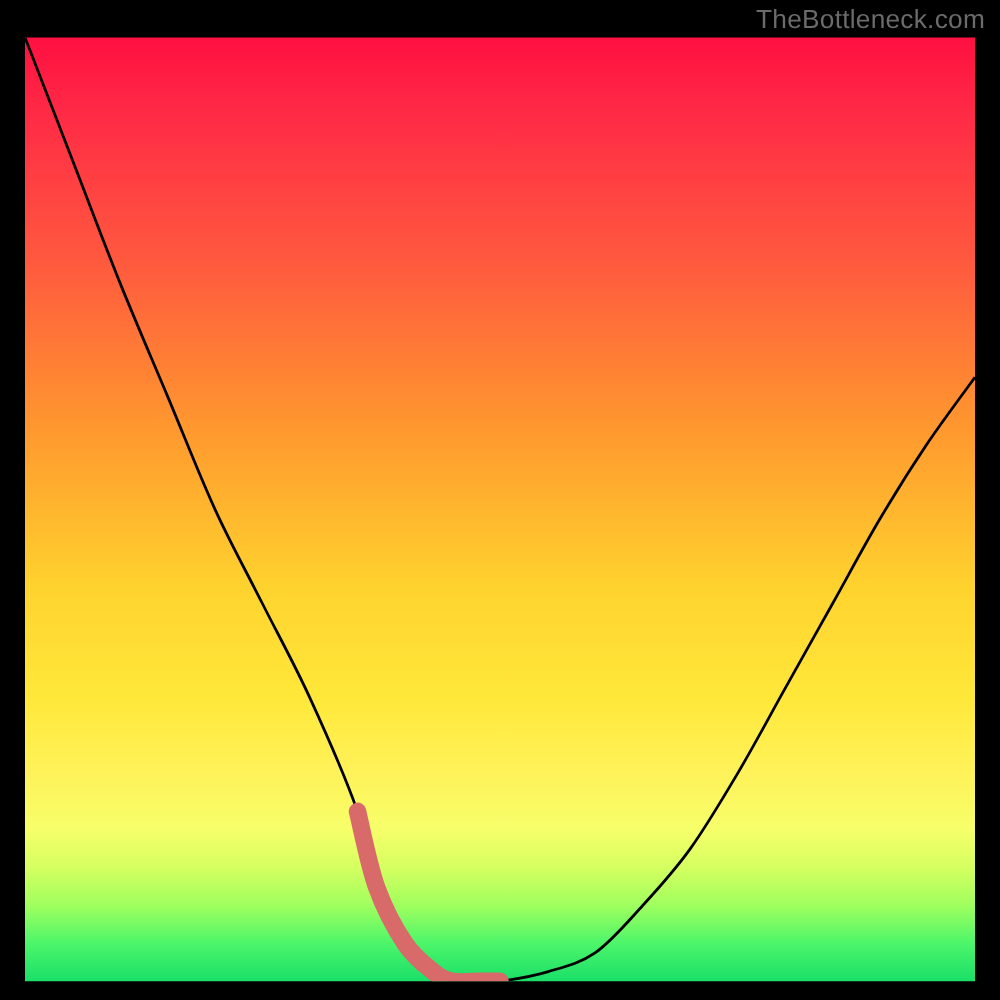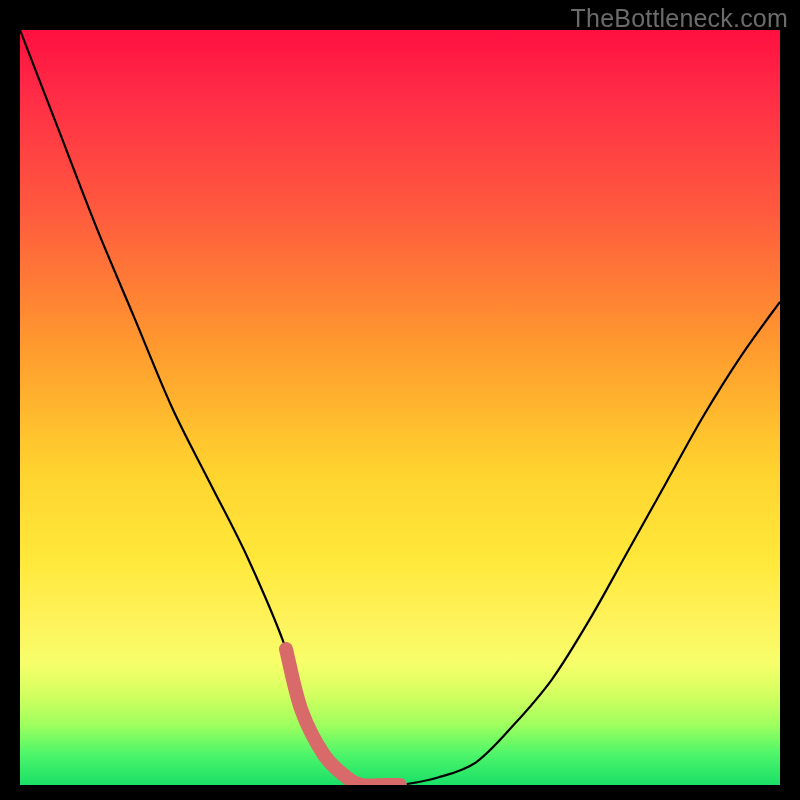--- a/index.html
+++ b/index.html
@@ -39,21 +39,21 @@
       #9fff5e 92%,
       #4cf56a 96%,
       #1adf68 100%
     );
   }
   .watermark {
     position: absolute;
     top: 4px;
     right: 12px;
     font-family: Arial, Helvetica, sans-serif;
-    font-size: 25px;
+    font-size: 21px;
     color: #6b6b6b;
     letter-spacing: 0.2px;
   }
   svg.curve {
     position: absolute;
     left: 0;
     top: 0;
     width: 760px;
     height: 755px;
   }

